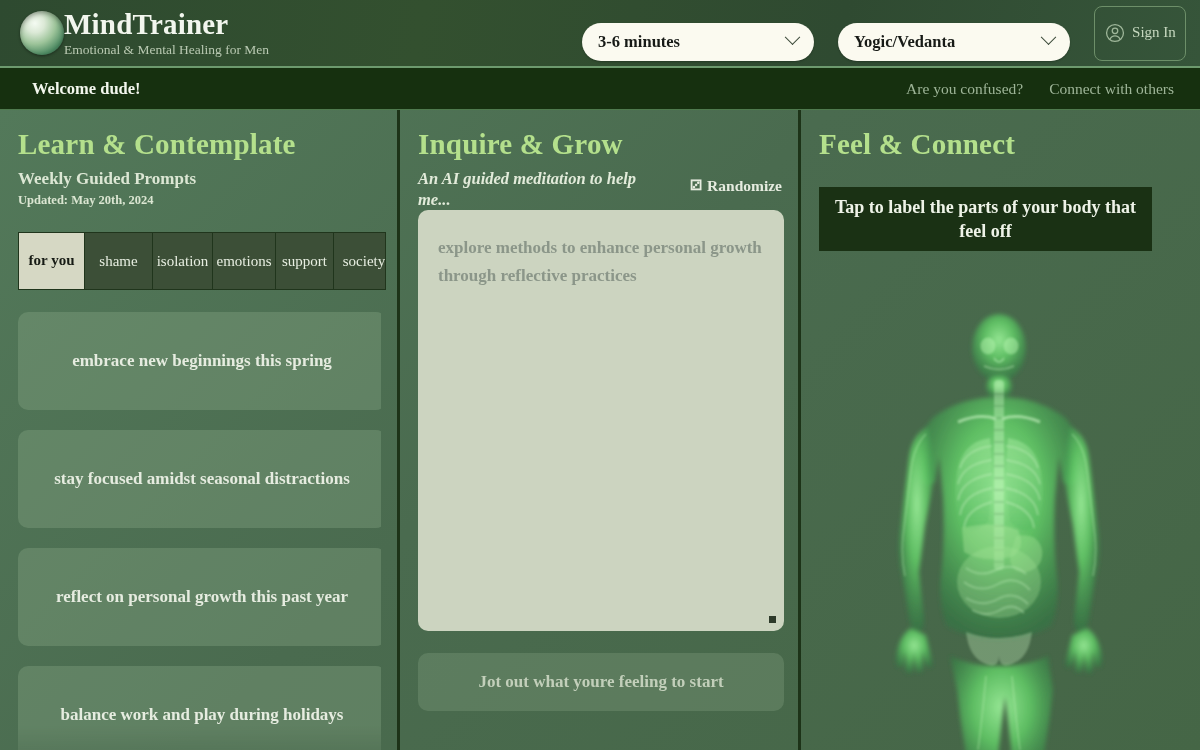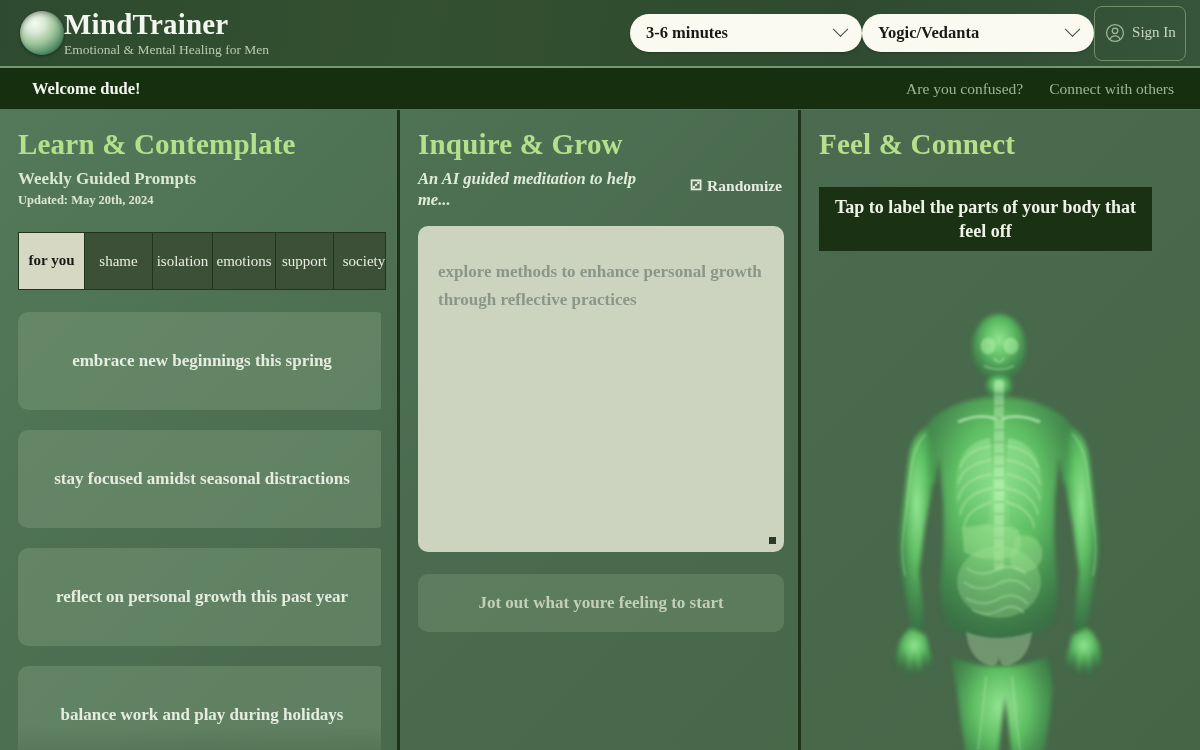--- a/index.html
+++ b/index.html
@@ -32,21 +32,21 @@
     font-size: 29px; font-weight: 700; color: #f2f6ee;
     letter-spacing: 0.2px;
   }
   .brand-sub {
     font-size: 13.5px; color: #b9c9b2; margin-top: 4px;
     font-family: "Liberation Serif", serif;
   }
 
   .header-controls {
     margin-left: auto;
-    display: flex; align-items: center; gap: 0;
+    display: flex; align-items: flex-end; gap: 24px;
   }
   .select-pill {
     position: relative;
     width: 232px; height: 38px;
     background: #fbfaf0;
     border-radius: 19px;
     display: flex; align-items: center;
     padding: 0 16px;
     cursor: pointer;
     box-shadow: 0 1px 2px rgba(0,0,0,0.25);
@@ -180,26 +180,25 @@
   }
   .randomize {
     margin-left: auto; margin-top: 8px;
     display: flex; align-items: center; gap: 5px;
     color: #e6ece0; font-size: 15.5px; font-weight: 700;
     cursor: pointer;
   }
   .die-icon { font-size: 14px; line-height: 1; color: #e6ece0; }
 
   .meditation-box {
-    margin-top: 16px;
     position: relative;
-    width: 366px; height: 326px;
+    width: 366px; height: 421px;
     background: #ccd4c0;
     border-radius: 10px;
-    padding: 32px 20px;
+    padding: 24px 20px;
     cursor: text;
   }
   .meditation-placeholder {
     font-size: 17px; font-weight: 700; color: #8b9689;
     line-height: 1.65;
   }
   .resize-handle {
     position: absolute; right: 8px; bottom: 8px;
     width: 7px; height: 7px; background: #2d3a2a;
   }

